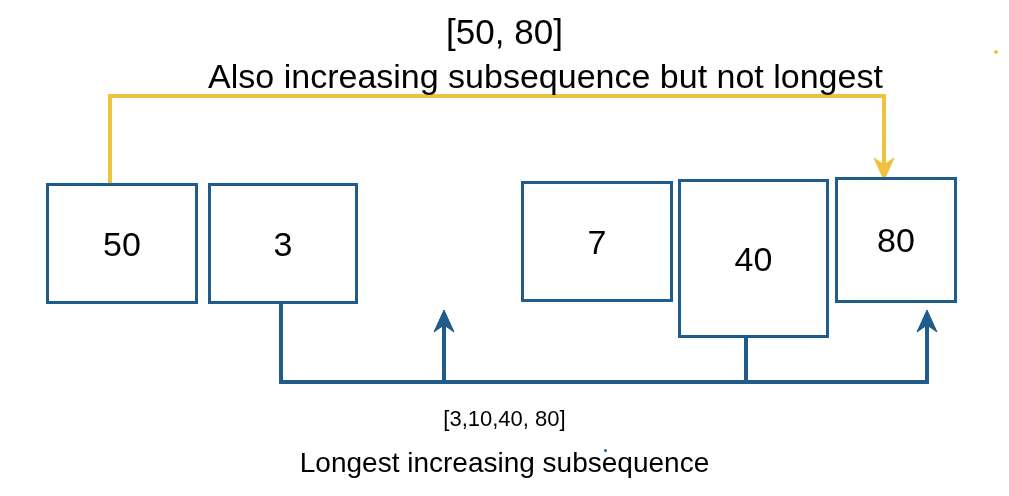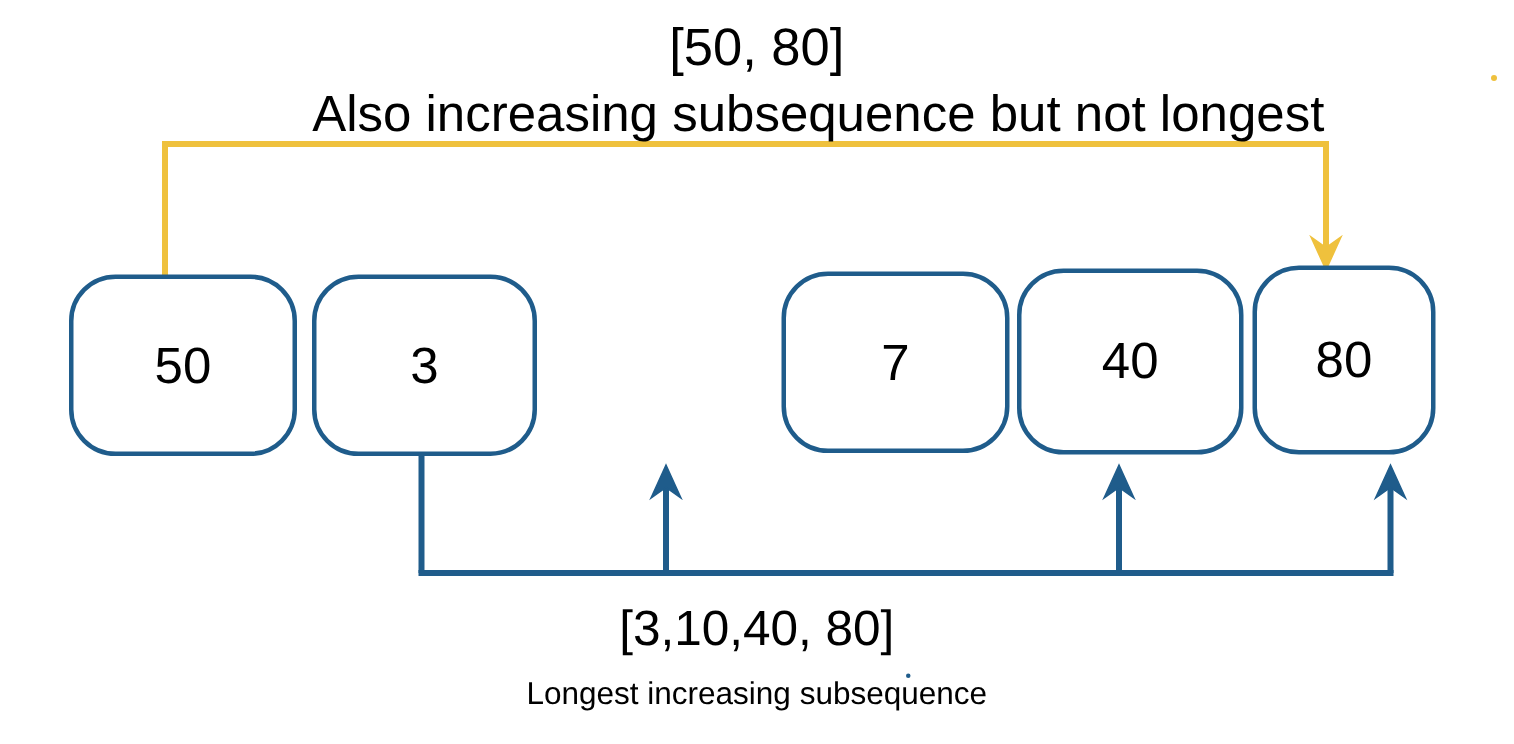--- a/index.html
+++ b/index.html
@@ -47,39 +47,38 @@
     text-align: center;
     font-size: 34px;
     line-height: 40px;
     padding-left: 41px;
   }
   #cap-bottom-seq {
     left: 0;
     top: 400px;
     width: 1009px;
     text-align: center;
-    font-size: 33px;
+    font-size: 22px;
     line-height: 38px;
   }
   #cap-bottom-desc {
     left: 0;
     top: 444px;
     width: 1009px;
     text-align: center;
-    font-size: 21px;
+    font-size: 28px;
     line-height: 38px;
   }
   .array-box {
     position: absolute;
     box-sizing: border-box;
     background: #ffffff;
     display: flex;
     align-items: center;
     justify-content: center;
-    border-radius: 31px;
   }
   .array-box .cell-value {
     font-size: 34px;
     line-height: 34px;
     color: #000000;
     user-select: none;
   }
   .speck {
     position: absolute;
     width: 4px;
@@ -131,21 +130,21 @@
 
   <div class="array-box" style="left:208px; top:183px; width:150px; height:121px; border:3px solid #1F5C8B;">
     <span class="cell-value">3</span>
   </div>
 
 
   <div class="array-box" style="left:521px; top:181px; width:152px; height:121px; border:3px solid #1F5C8B;">
     <span class="cell-value">7</span>
   </div>
 
-  <div class="array-box" style="left:678px; top:179px; width:151px; height:124px; border:3px solid #1F5C8B;">
+  <div class="array-box" style="left:678px; top:179px; width:151px; height:159px; border:3px solid #1F5C8B;">
     <span class="cell-value">40</span>
   </div>
 
   <div class="array-box" style="left:835px; top:177px; width:122px; height:126px; border:3px solid #1F5C8B;">
     <span class="cell-value">80</span>
   </div>
 
   <div class="caption" id="cap-bottom-seq">[3,10,40, 80]</div>
   <div class="caption" id="cap-bottom-desc">Longest increasing subsequence</div>
 

